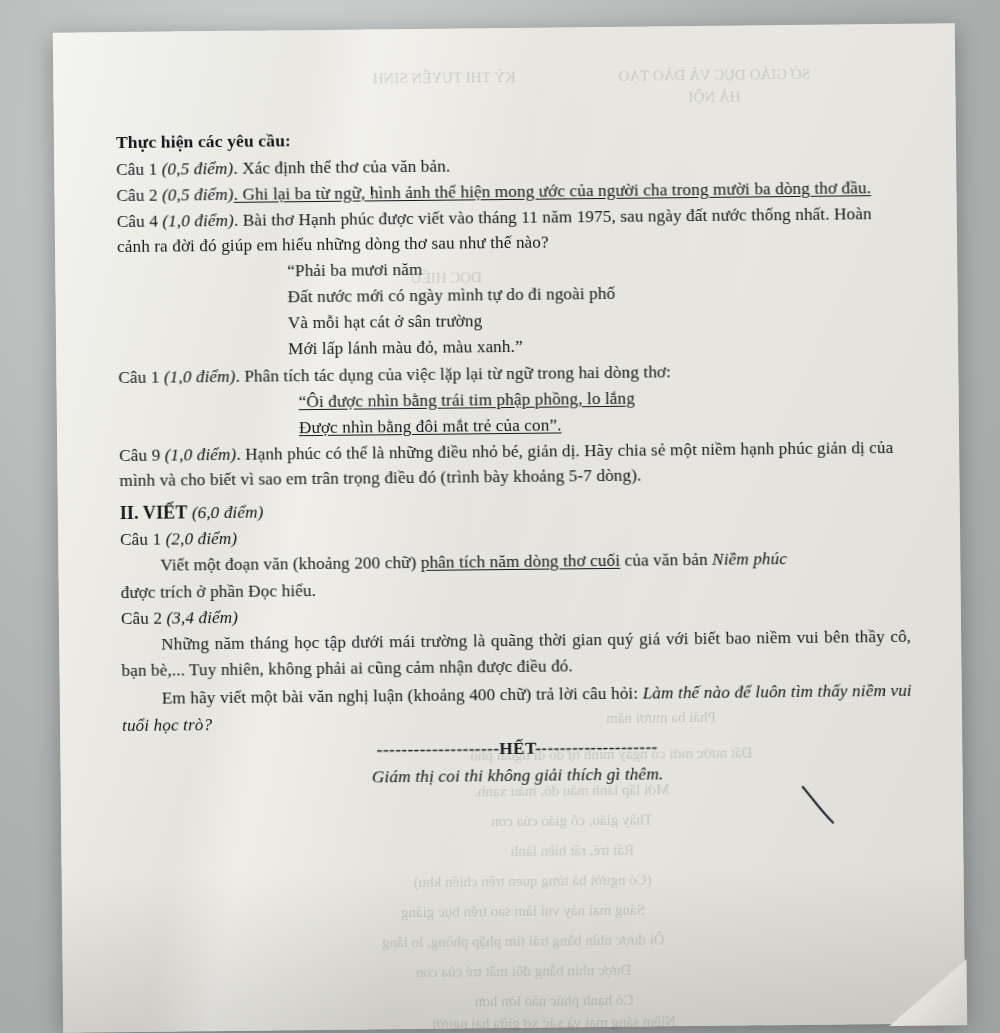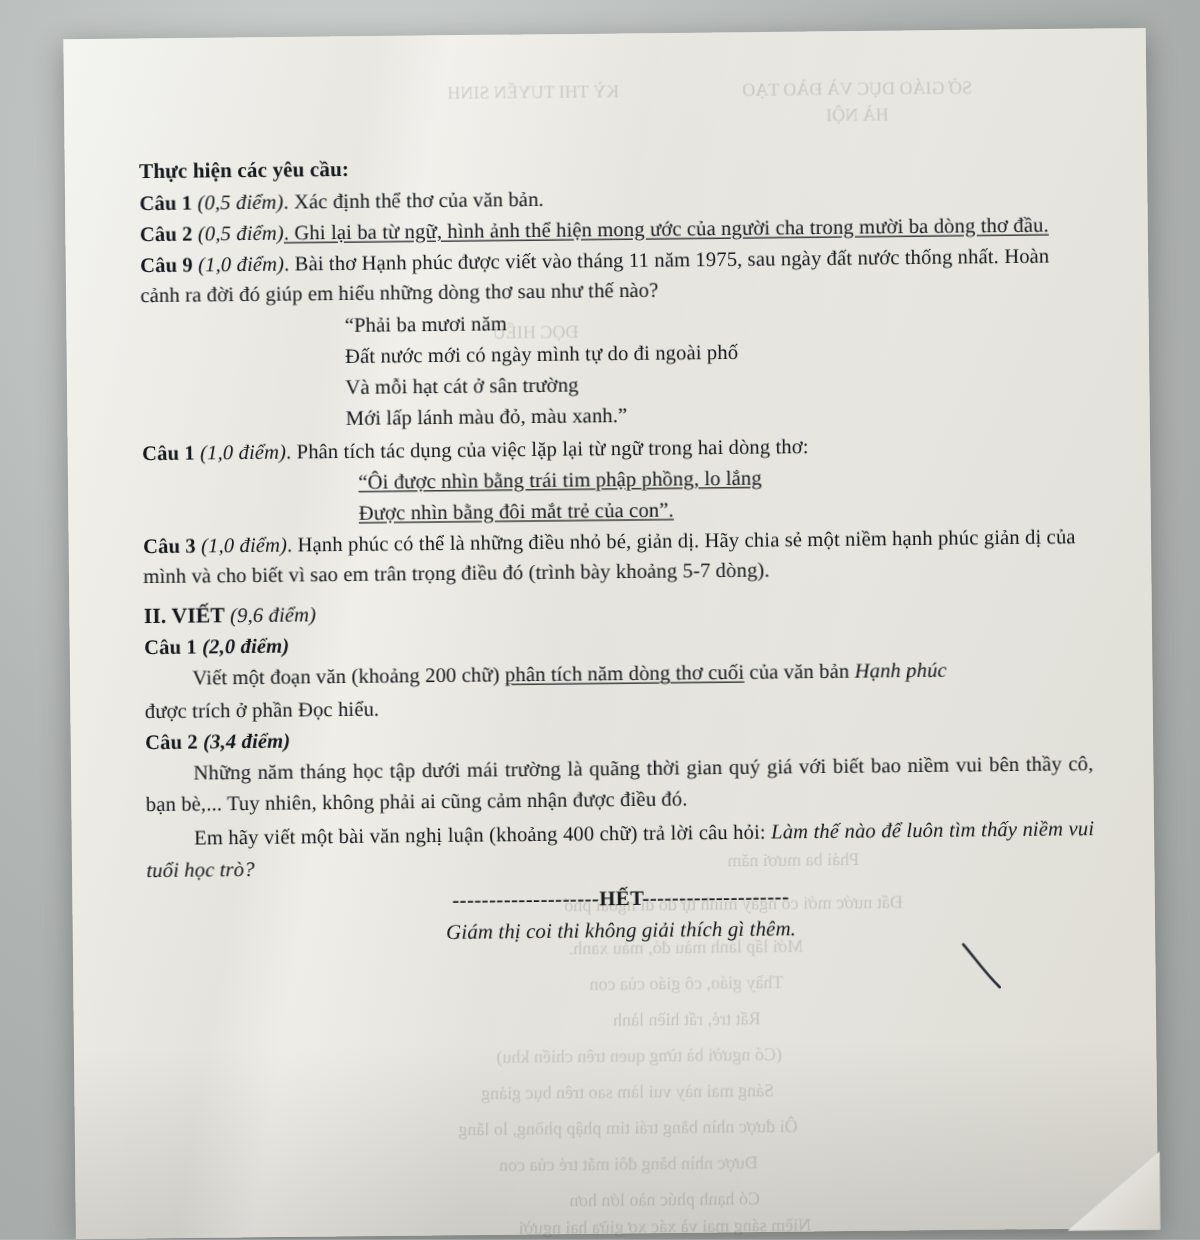--- a/index.html
+++ b/index.html
@@ -79,21 +79,21 @@
     position: absolute;
     left: 62px;
     top: 98px;
     width: 790px;
     color: #14181c;
     font-size: 17.2px;
     line-height: 1.46;
     letter-spacing: 0.1px;
   }
   .content p { margin: 0 0 1px 0; }
-  .b { font-weight: bold; }
+  .b { font-weight: normal; }
   .i { font-style: italic; }
   .u { text-decoration: underline; text-underline-offset: 2px; }
   .indent { text-indent: 40px; }
   .quote { padding-left: 170px; }
   .quote2 { padding-left: 180px; }
   .gap { height: 6px; }
 
   .heading { font-weight: bold; font-size: 17.6px; }
   .section { font-weight: bold; font-size: 18px; }
 
@@ -151,56 +151,56 @@
         <span class="b">Câu 1</span>
         <span> </span><span class="i">(0,5 điểm)</span><span>. Xác định thể thơ của văn bản.</span>
       </p>
 
       <p>
         <span class="b">Câu 2</span>
         <span> </span><span class="i">(0,5 điểm)</span><span class="u">. Ghi lại ba từ ngữ, hình ảnh thể hiện mong ước của người cha trong mười ba dòng thơ đầu.</span>
       </p>
 
       <p>
-        <span class="b">Câu 9</span>
+        <span class="b">Câu 4</span>
         <span> </span><span class="i">(1,0 điểm)</span><span>. Bài thơ Hạnh phúc được viết vào tháng 11 năm 1975, sau ngày đất nước thống nhất. Hoàn cảnh ra đời đó giúp em hiểu những dòng thơ sau như thế nào?</span>
       </p>
 
       <p class="quote">“Phải ba mươi năm</p>
       <p class="quote">Đất nước mới có ngày mình tự do đi ngoài phố</p>
       <p class="quote">Và mỗi hạt cát ở sân trường</p>
       <p class="quote">Mới lấp lánh màu đỏ, màu xanh.”</p>
 
       <p>
         <span class="b">Câu 1</span>
         <span> </span><span class="i">(1,0 điểm)</span><span>. Phân tích tác dụng của việc lặp lại từ ngữ trong hai dòng thơ:</span>
       </p>
 
       <p class="quote2 u">“Ôi được nhìn bằng trái tim phập phồng, lo lắng</p>
       <p class="quote2 u">Được nhìn bằng đôi mắt trẻ của con”.</p>
 
       <p>
-        <span class="b">Câu 3</span>
+        <span class="b">Câu 9</span>
         <span> </span><span class="i">(1,0 điểm)</span><span>. Hạnh phúc có thể là những điều nhỏ bé, giản dị. Hãy chia sẻ một niềm hạnh phúc giản dị của mình và cho biết vì sao em trân trọng điều đó (trình bày khoảng 5-7 dòng).</span>
       </p>
 
       <div class="gap"></div>
 
       <p>
         <span class="section">II. VIẾT</span>
-        <span> </span><span class="i">(9,6 điểm)</span>
+        <span> </span><span class="i">(6,0 điểm)</span>
       </p>
 
       <p>
         <span class="b">Câu 1</span>
         <span> </span><span class="i b">(2,0 điểm)</span>
       </p>
 
       <p class="indent">
-        <span>Viết một đoạn văn (khoảng 200 chữ) </span><span class="u">phân tích năm dòng thơ cuối</span><span> của văn bản </span><span class="i">Hạnh phúc</span>
+        <span>Viết một đoạn văn (khoảng 200 chữ) </span><span class="u">phân tích năm dòng thơ cuối</span><span> của văn bản </span><span class="i">Niềm phúc</span>
       </p>
       <p>được trích ở phần Đọc hiểu.</p>
 
       <p>
         <span class="b">Câu 2</span>
         <span> </span><span class="i b">(3,4 điểm)</span>
       </p>
 
       <p class="indent" style="text-align:justify;line-height:1.55;">Những năm tháng học tập dưới mái trường là quãng thời gian quý giá với biết bao niềm vui bên thầy cô, bạn bè,... Tuy nhiên, không phải ai cũng cảm nhận được điều đó.</p>
 

